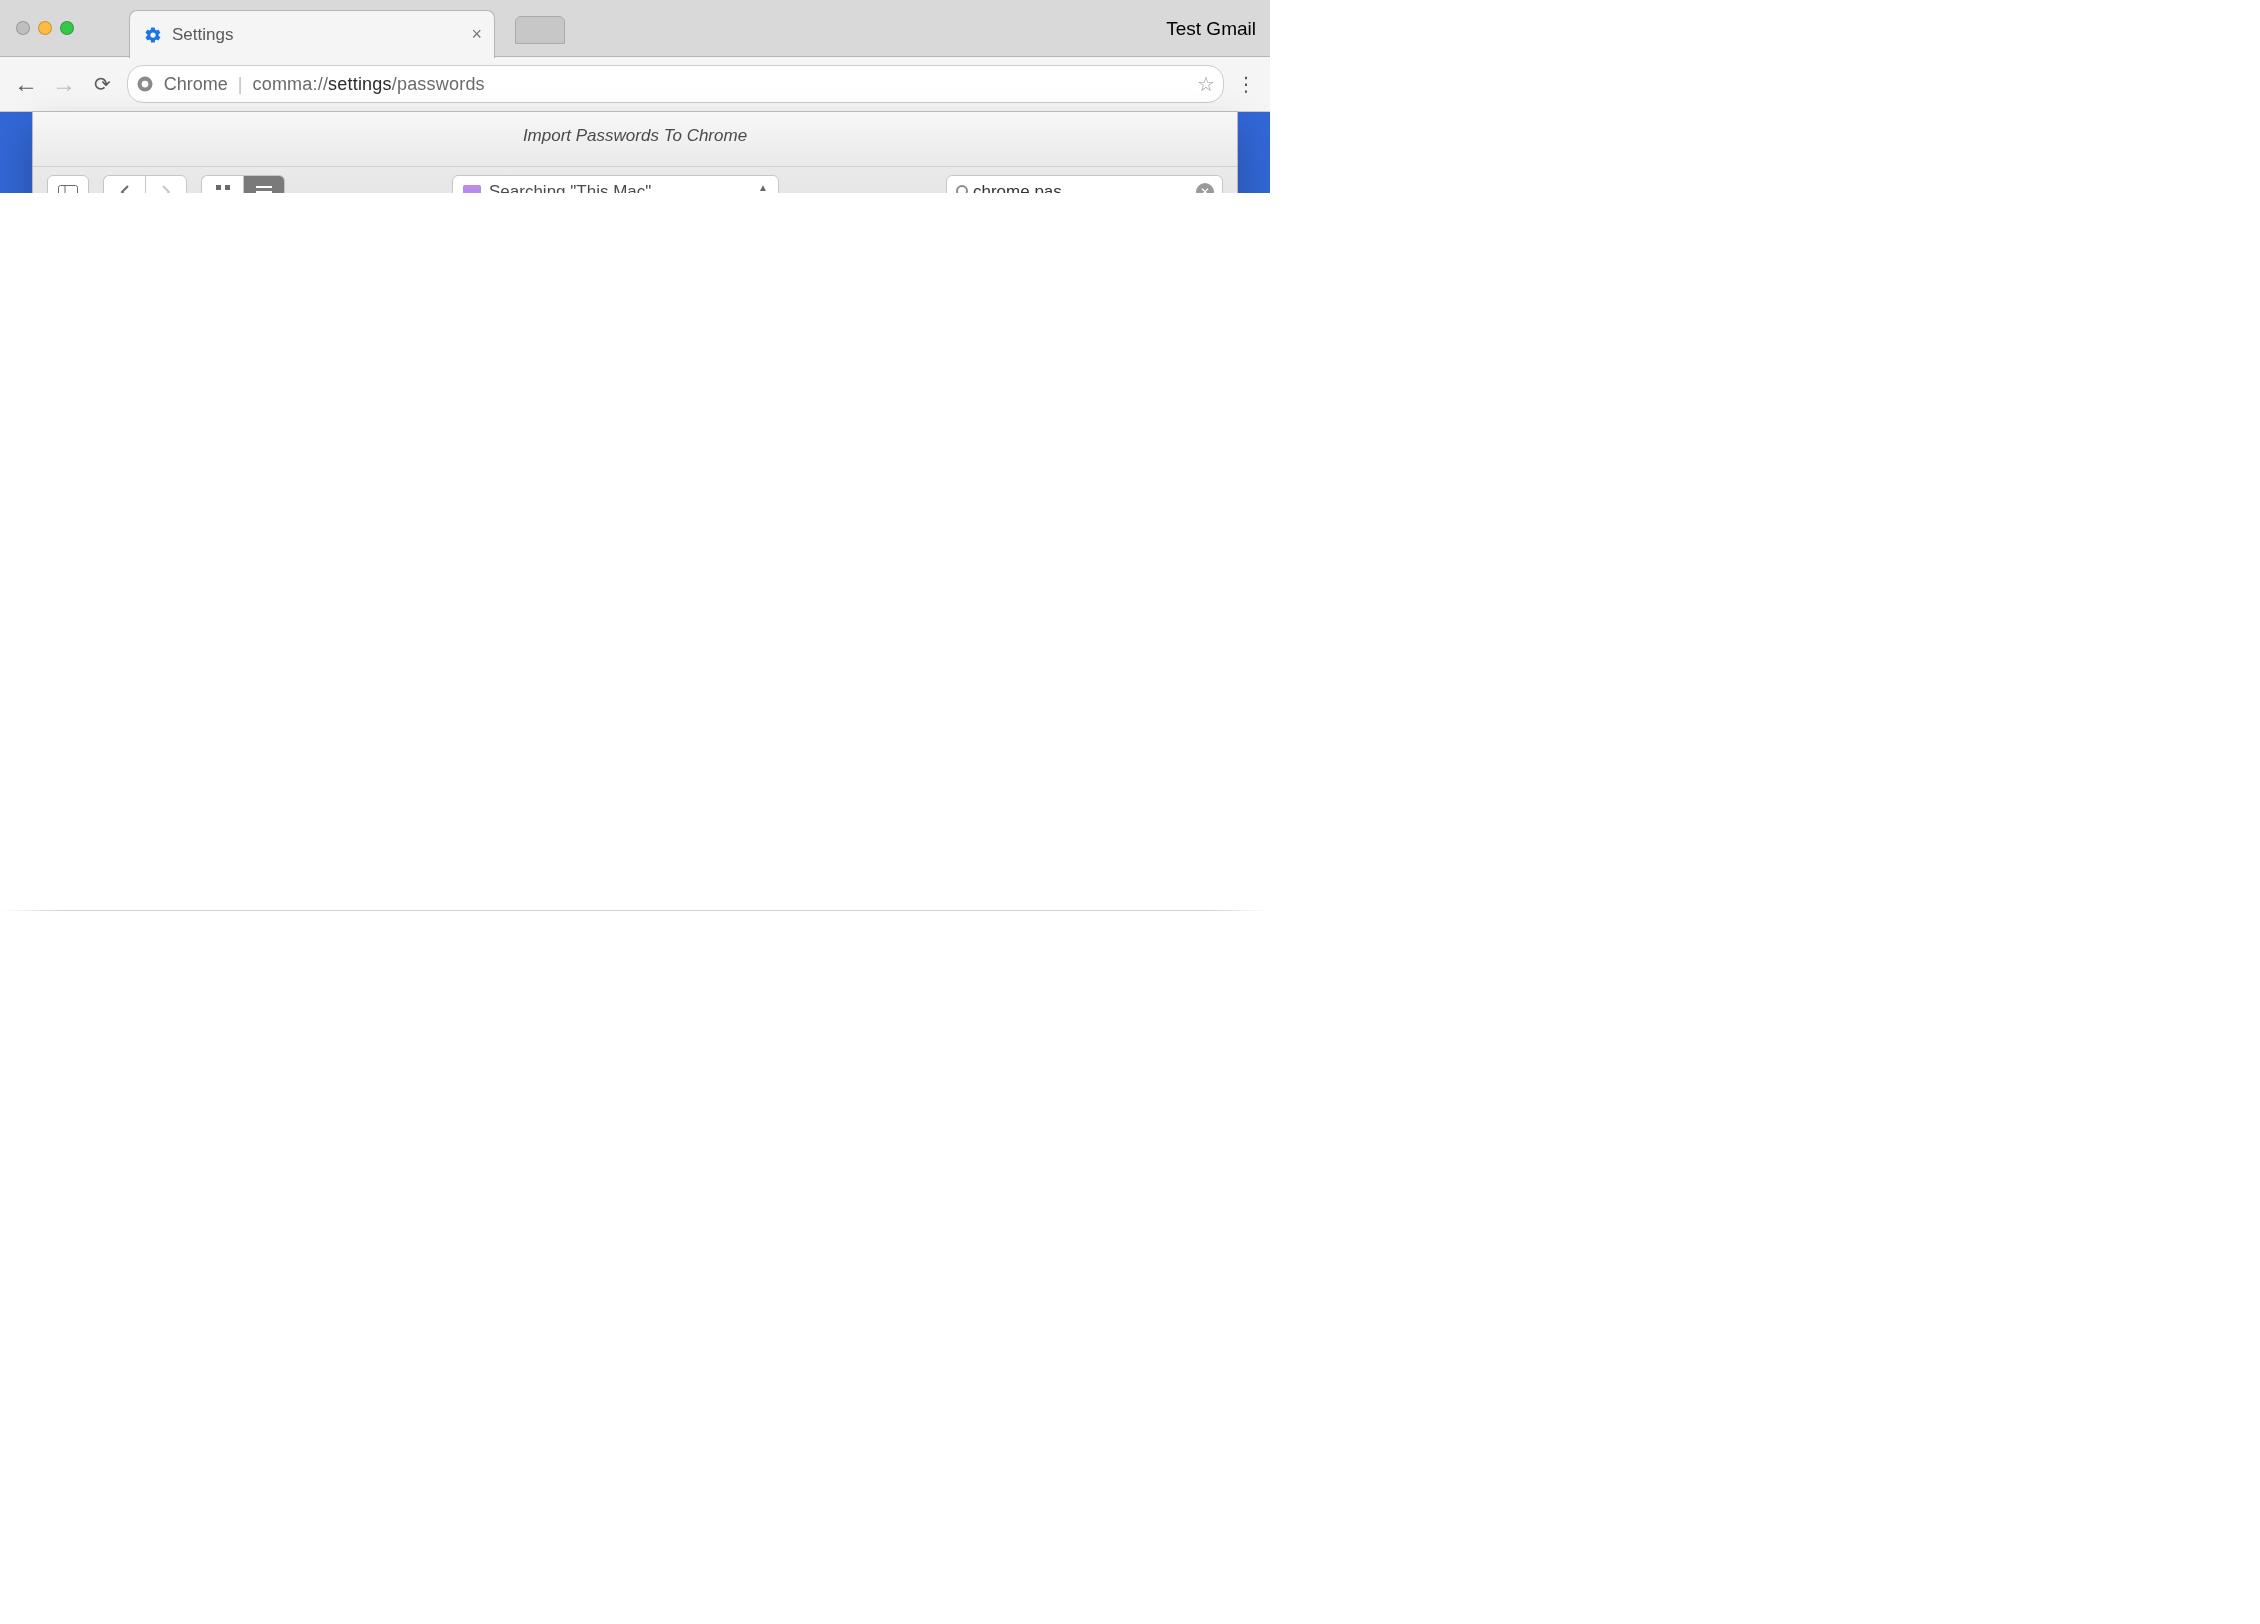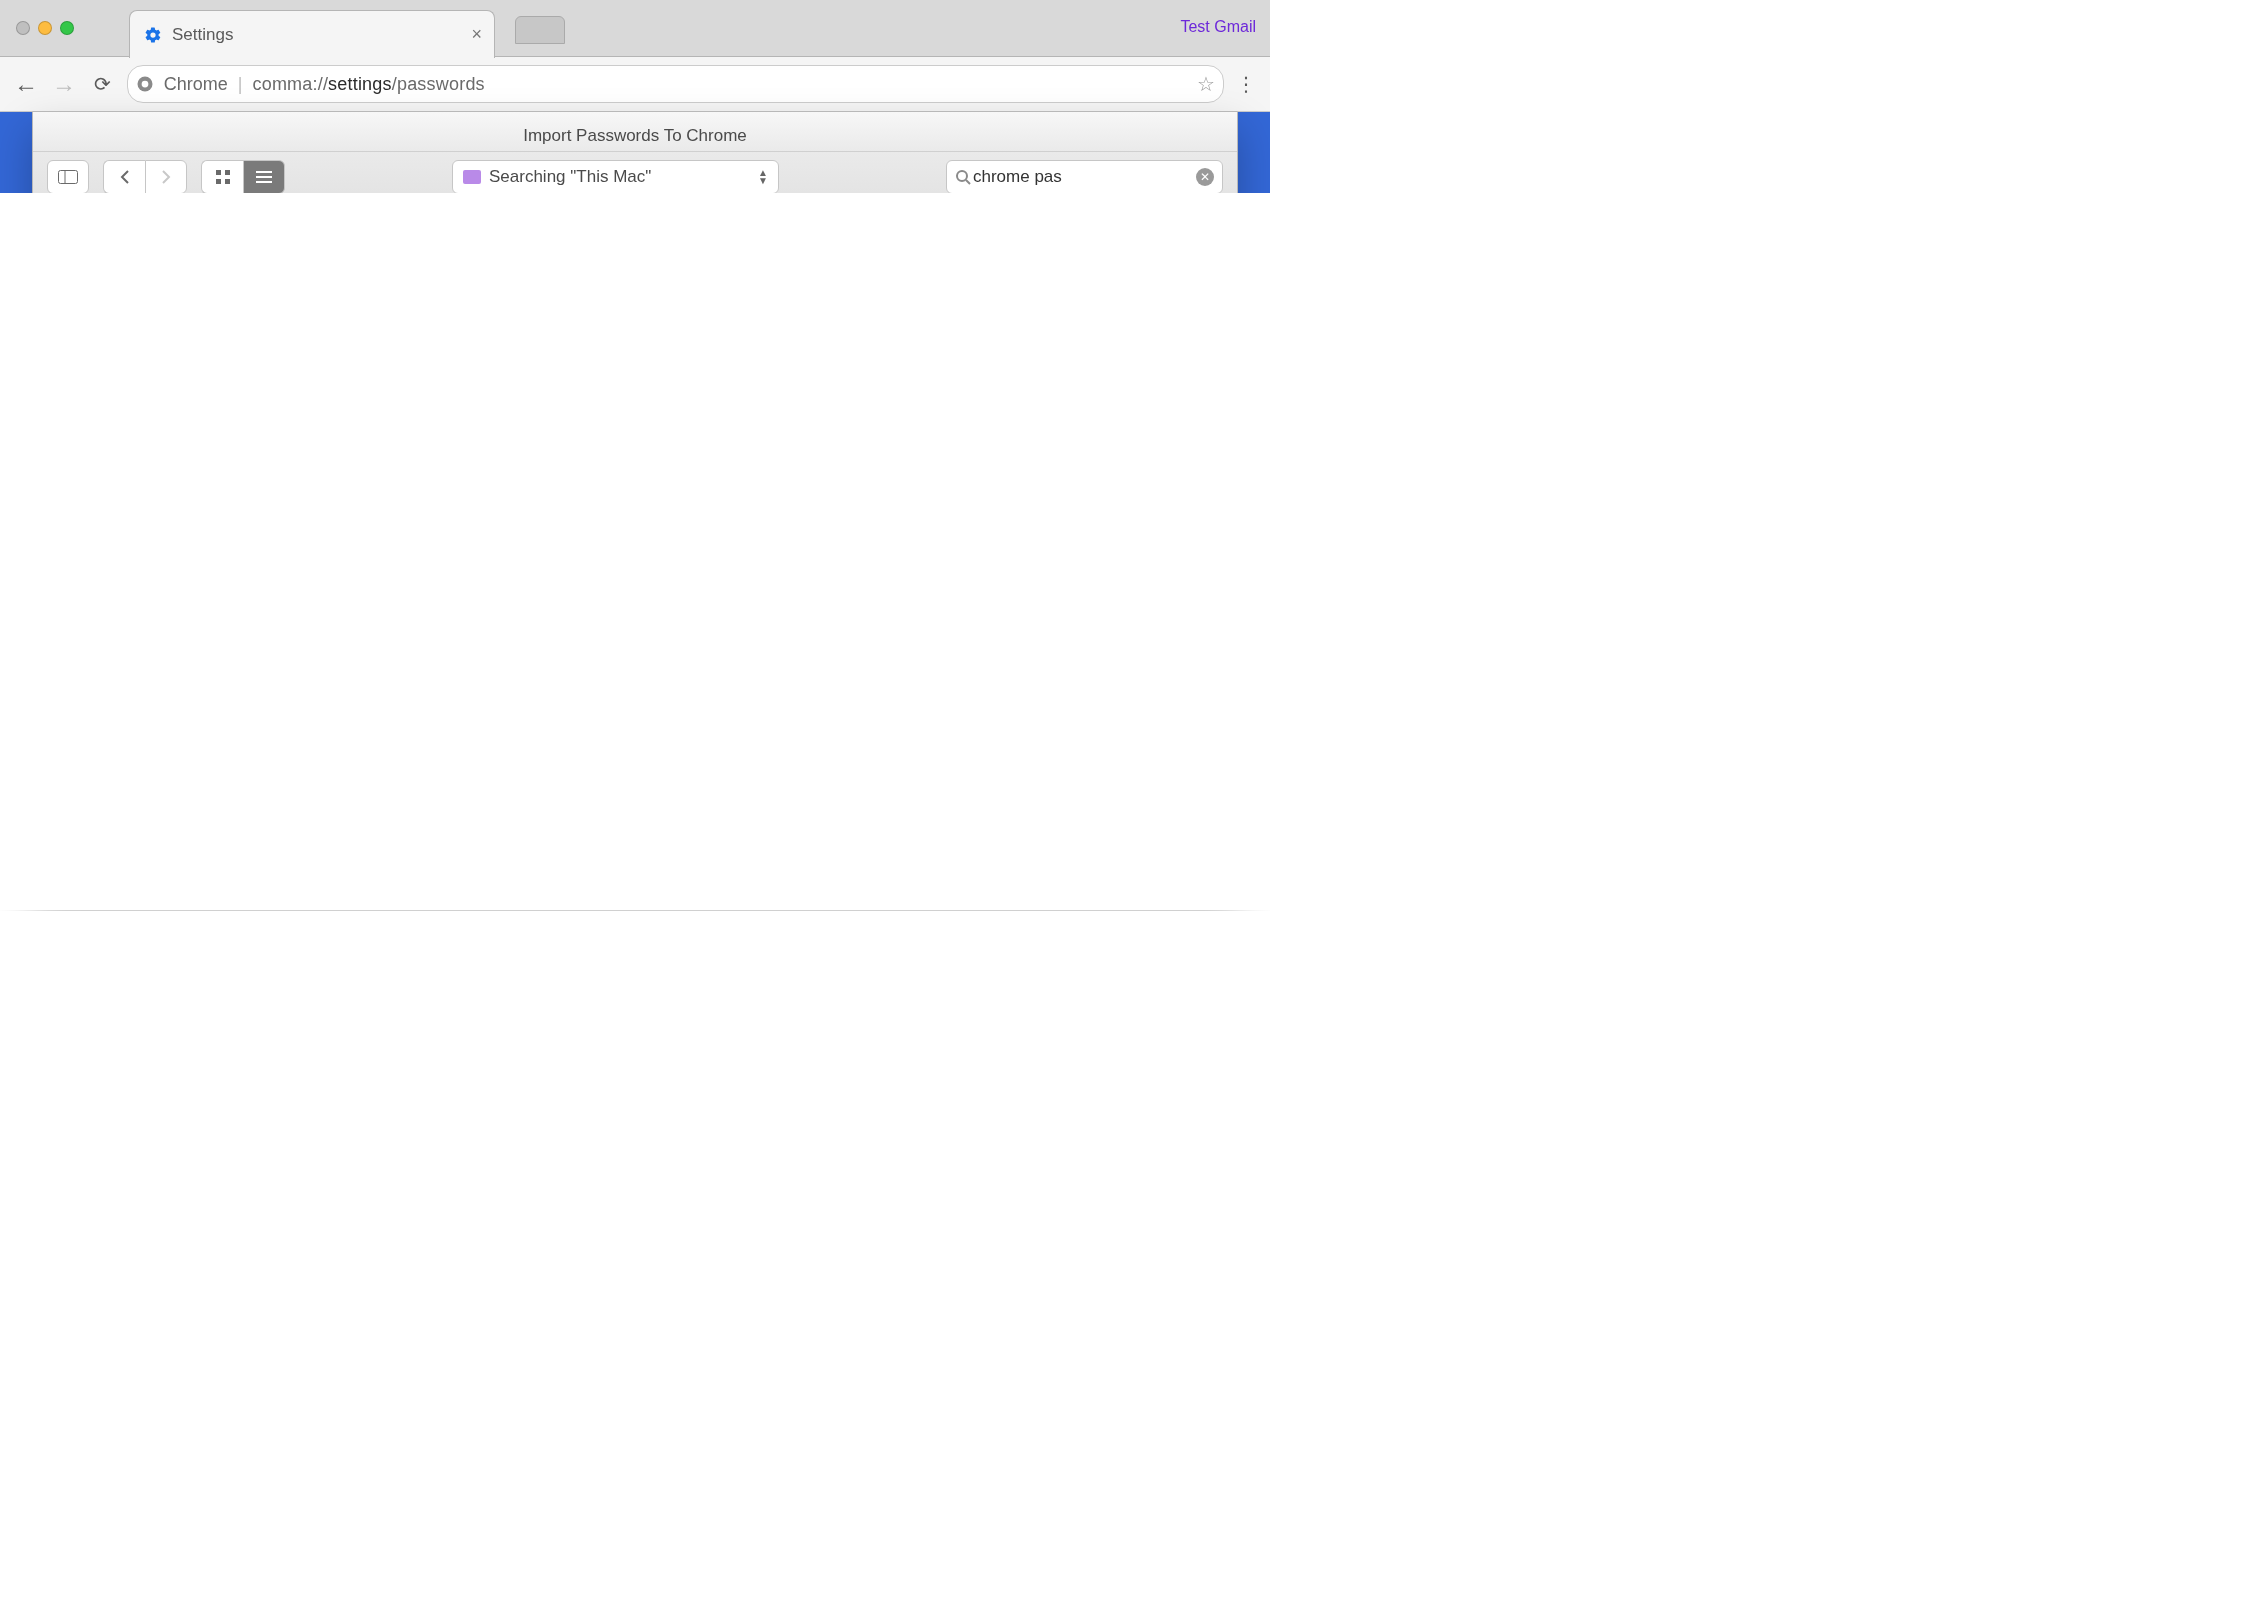--- a/index.html
+++ b/index.html
@@ -13,21 +13,21 @@
   .tl.yel { background: #fdbc40; }
   .tl.grn { background: #34c749; }
 
   .tab { position: absolute; left: 129px; top: 10px; height: 48px; display: flex; align-items: center; background: #f5f5f5; border: 1px solid #b5b5b5; border-bottom: none; border-top-left-radius: 8px; border-top-right-radius: 8px; padding: 0 12px 0 14px; gap: 10px; min-width: 366px; }
   .tab .icon { width: 18px; height: 18px; }
   .tab .label { font-size: 17px; color: #5a5a5a; flex: 1; }
   .tab .close { font-size: 18px; color: #777; cursor: pointer; }
 
   .ghost-tab { position: absolute; left: 515px; top: 16px; width: 50px; height: 28px; background: #c7c7c7; border: 1px solid #aaa; border-top-left-radius: 6px; border-top-right-radius: 6px; }
 
-  .menuname { position: absolute; right: 14px; top: 18px; font-size: 16px; color: #6d28d9; }
+  .menuname { position: absolute; right: 14px; top: 18px; font-size: 19px; color: #000000; }
 
   
   .toolbar { height: 55px; background: #f5f5f5; display: flex; align-items: center; padding: 0 12px; gap: 10px; border-bottom: 1px solid #ccc; }
   .nav-arrow { width: 28px; text-align: center; font-size: 24px; color: #5a5a5a; cursor: pointer; }
   .nav-arrow.disabled { color: #bcbcbc; }
   .reload { font-size: 20px; color: #5a5a5a; cursor: pointer; margin: 0 6px; }
 
   .omnibox { flex: 1; height: 38px; background: #fff; border: 1px solid #ccc; border-radius: 16px; display: flex; align-items: center; padding: 0 8px; gap: 10px; font-size: 18px; color: #6a6a6a; }
   .omnibox .chromeicon { width: 18px; height: 18px; }
   .omnibox .sep { color: #c0c0c0; }
@@ -39,21 +39,21 @@
 
   
   .content-bg { position: relative; height: calc(100% - 113px); background: #3367d6; }
   .content-bg::after { content:""; position:absolute; top:81px; left:0; right:0; bottom:0; background:#fff; }
   .white-inset { position:absolute; top:81px; left:63px; right:32px; bottom:0; background:#fafafa; box-shadow: inset 10px 0 10px -10px rgba(0,0,0,0.05);}
   .content-bg .blue-strip { position:absolute; top:0; left:0; right:0; height:81px; background:#3367d6; }
 
   
   .dialog { position: absolute; top: -1px; left: 32px; right: 32px; background: #efefef; border: 1px solid #b8b8b8; border-radius: 0 0 10px 10px; box-shadow: 0 20px 40px rgba(0,0,0,0.25); overflow: hidden; display: flex; flex-direction: column; height: 792px; }
 
-  .dlg-title { text-align: center; font-size: 17px; color: #4a4a4a; padding: 14px 0 5px; background: linear-gradient(#f7f7f7,#eaeaea); border-bottom: 1px solid #d0d0d0; position: relative; }
+  .dlg-title { text-align: center; font-size: 17px; color: #4a4a4a; padding: 14px 0 20px; background: linear-gradient(#f7f7f7,#eaeaea); border-bottom: 1px solid #d0d0d0; position: relative; font-style: italic; }
 
   .dlg-toolbar { display: flex; align-items: center; padding: 8px 14px 12px; gap: 14px; background: linear-gradient(#eaeaea,#e2e2e2); border-bottom: 1px solid #c8c8c8; }
 
   .btn { height: 34px; background: #fff; border: 1px solid #c6c6c6; border-radius: 6px; display: flex; align-items: center; justify-content: center; padding: 0 10px; font-size: 15px; color: #4a4a4a; cursor: pointer; }
   .btn.square { width: 42px; padding: 0; }
   .btn-group { display: flex; }
   .btn-group .btn { border-radius: 0; border-right: none; }
   .btn-group .btn:first-child { border-top-left-radius: 6px; border-bottom-left-radius: 6px; }
   .btn-group .btn:last-child { border-top-right-radius: 6px; border-bottom-right-radius: 6px; border-right: 1px solid #c6c6c6; }
   .btn.dark { background: #7a7a7a; color: #fff; }

